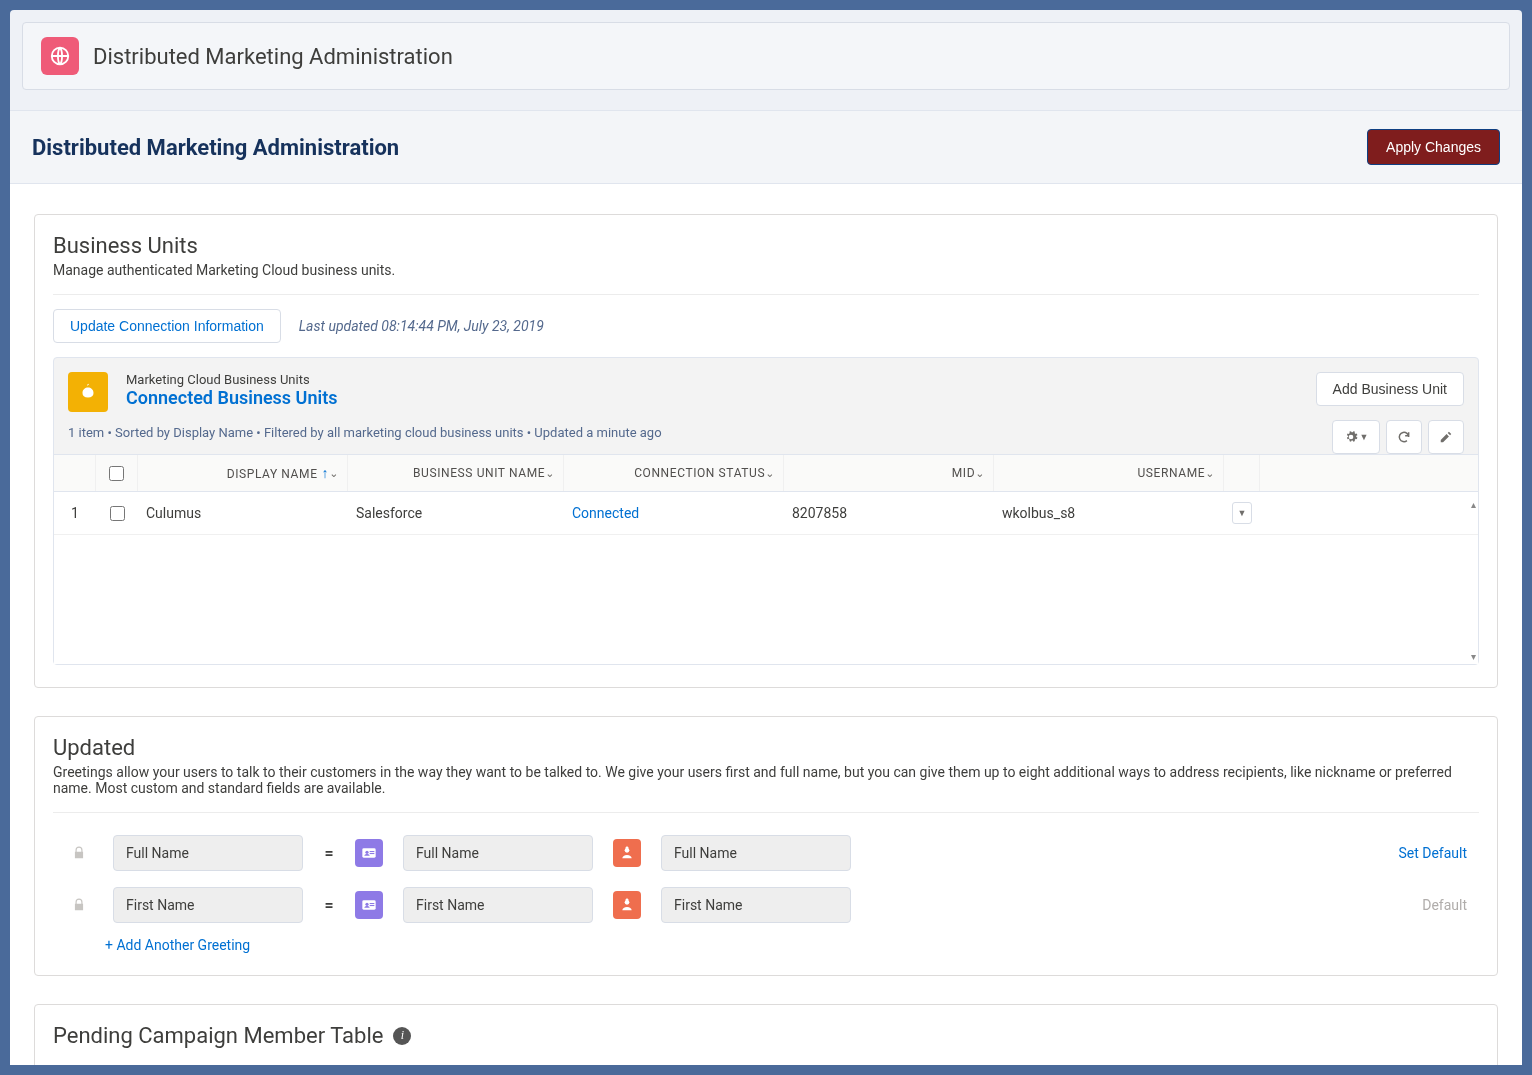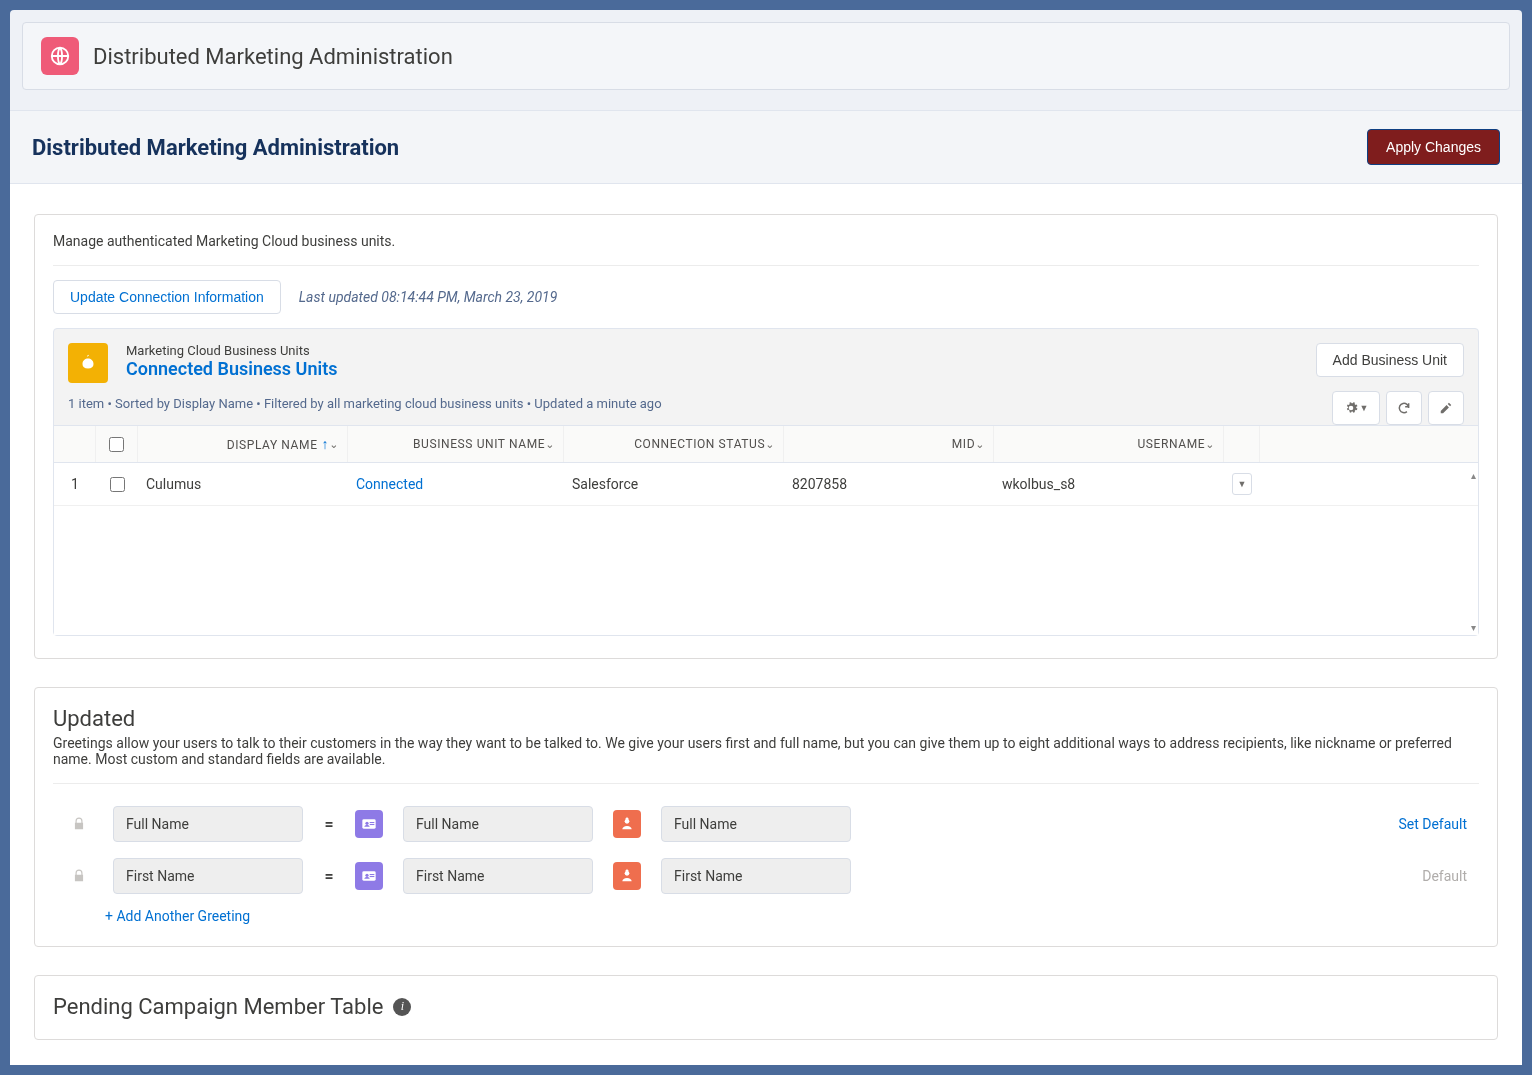--- a/index.html
+++ b/index.html
@@ -183,26 +183,27 @@
   </div>
 
   <div class="page-bar">
     <div class="page-title">Distributed Marketing Administration</div>
     <button class="btn-primary">Apply Changes</button>
   </div>
 
   <div class="content">
 
     <div class="card">
+      <div class="card-title">Business Units</div>
       <div class="card-sub">Manage authenticated Marketing Cloud business units.</div>
       <div class="divider"></div>
 
       <div class="bu-top-row">
         <button class="btn-neutral">Update Connection Information</button>
-        <div class="muted-italic">Last updated 08:14:44 PM, March 23, 2019</div>
+        <div class="muted-italic">Last updated 08:14:44 PM, July 23, 2019</div>
       </div>
 
       <div class="list-view">
         <div class="lv-header">
           <div class="lv-left">
             <div class="lv-icon">
               <svg width="22" height="22" viewBox="0 0 24 24" fill="#fff">
                   <path d="M12 7c-3 0-6 2-6 6 0 3 2 5 6 5s6-2 6-5c0-4-3-6-6-6zm1-4c0 1-1 2-2 2 0-1 1-2 2-2z"></path>
                 </svg>
             </div>
@@ -264,22 +265,22 @@
                 <span class="chev">⌄</span>
               </div>
             <div class="th small"></div>
           </div>
           <div class="trow">
             <div class="td center">1</div>
             <div class="td center">
                 <input type="checkbox" style="">
               </div>
             <div class="td">Culumus</div>
+            <div class="td">Salesforce</div>
             <div class="td link-blue">Connected</div>
-            <div class="td">Salesforce</div>
             <div class="td">8207858</div>
             <div class="td">wkolbus_s8</div>
             <div class="td center">
                 <div class="row-action">
                   <span style="font-size:9px;">▼</span>
                 </div>
               </div>
           </div>
           <div class="scroll-indicator">
             <div class="scroll-up-caret">▴</div>

